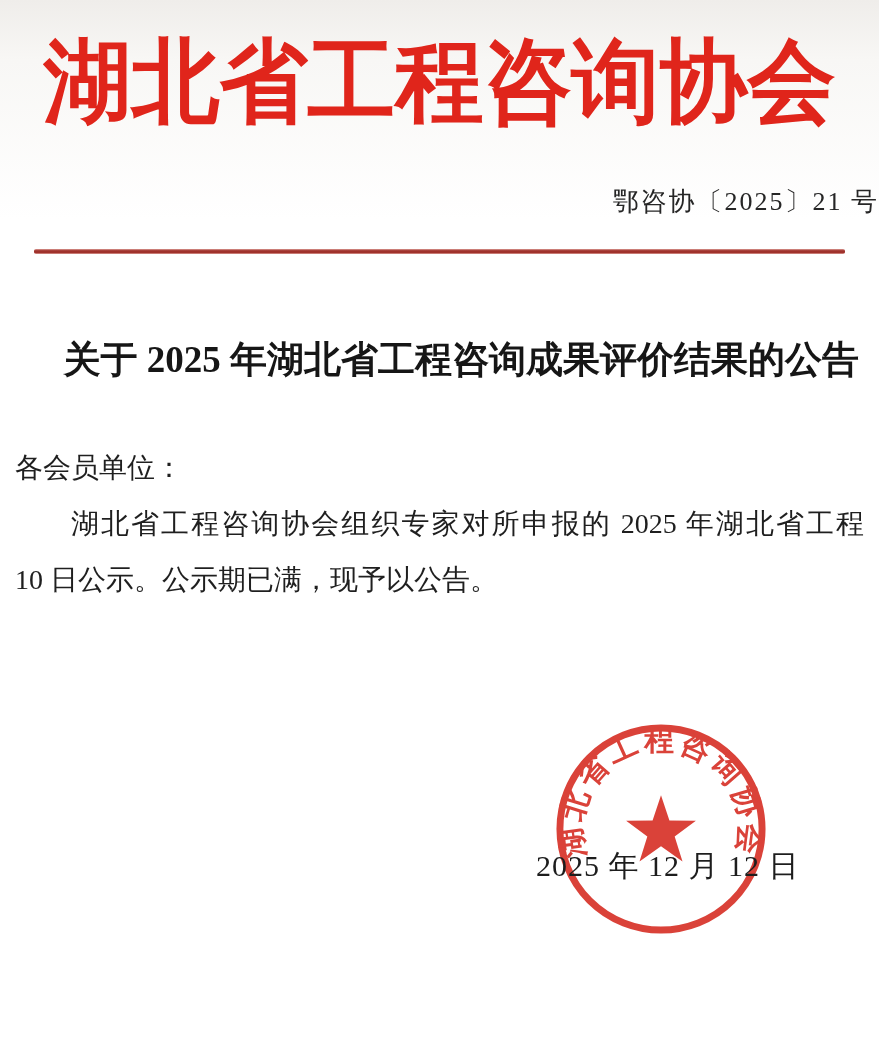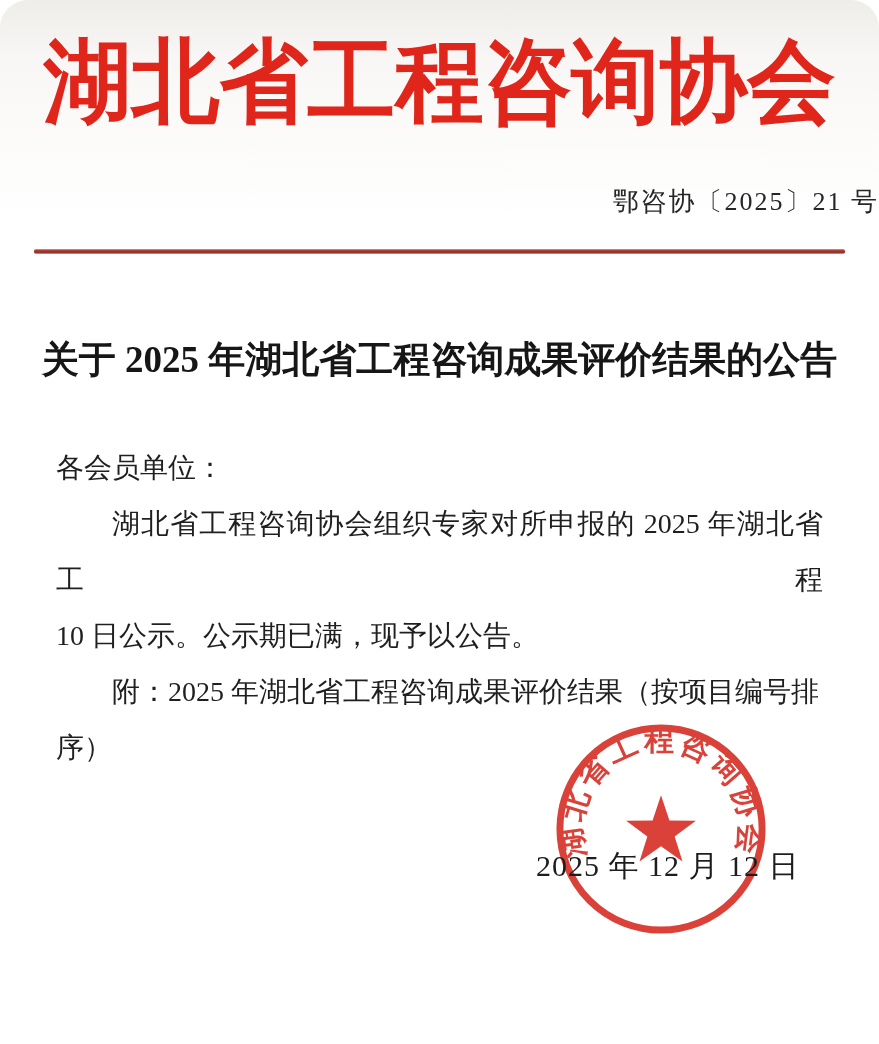--- a/index.html
+++ b/index.html
@@ -6,21 +6,20 @@
   body {
     font-family: "Liberation Serif", "DejaVu Serif", serif;
     background: #ffffff;
   }
   .page {
     position: relative;
     width: 879px;
     height: 1044px;
     overflow: hidden;
     background: linear-gradient(to bottom, #efedea 0%, #f8f7f5 60px, #ffffff 220px);
-    border-radius: 28px;
   }
   .org-name {
     margin: 0;
     padding-top: 26px;
     text-align: center;
     font-size: 88px;
     line-height: 1.22;
     font-weight: 700;
     color: #e0251b;
     letter-spacing: 0px;
@@ -37,30 +36,30 @@
     letter-spacing: 2px;
   }
   .red-divider {
     margin: 30px 34px 0 34px;
     height: 5px;
     background: linear-gradient(to bottom, #dc9d97 0%, #a0322c 35%, #a0322c 70%, #dc9d97 100%);
     border-radius: 2px;
   }
   .doc-title {
     margin: 82px 20px 0 20px;
-    text-align: center;
+    text-align: right;
     font-size: 37px;
     line-height: 48px;
     font-weight: 700;
     color: #161616;
     white-space: nowrap;
   }
   .body-block {
     margin-top: 56px;
-    padding: 0 56px;
+    padding: 0 15px;
     font-size: 28px;
     line-height: 56px;
     color: #1f1f1f;
   }
   .bline { margin: 0; }
   .indent { text-indent: 2em; }
   .stretch {
     text-align: justify;
     text-align-last: justify;
   }
@@ -109,21 +108,20 @@
   <div class="doc-number">鄂咨协〔2025〕21 号</div>
 
   <div class="red-divider"></div>
 
   <h2 class="doc-title">关于 2025 年湖北省工程咨询成果评价结果的公告</h2>
 
   <div class="body-block">
     <p class="bline">各会员单位：</p>
     <p class="bline indent stretch">湖北省工程咨询协会组织专家对所申报的 2025 年湖北省工程</p>
     <p class="bline">10 日公示。公示期已满，现予以公告。</p>
-    <p class="bline indent">附：2025 年湖北省工程咨询成果评价结果（按项目编号排序）</p>
   </div>
 
   <div class="stamp">
     <svg viewBox="0 0 220 220">
       <circle class="seal-ring" cx="110" cy="110" r="102"></circle>
       <polygon class="seal-star" points="110,76 118.5,101.3 145.2,101.6 123.8,117.5 131.7,142.9 110,127.5 88.3,142.9 96.2,117.5 74.8,101.6 101.5,101.3"></polygon>
       <defs>
         <path id="sealArc" d="M 34.8 137.4 A 80 80 0 1 1 185.2 137.4" fill="none"></path>
       </defs>
       <text class="seal-text" text-anchor="middle">

